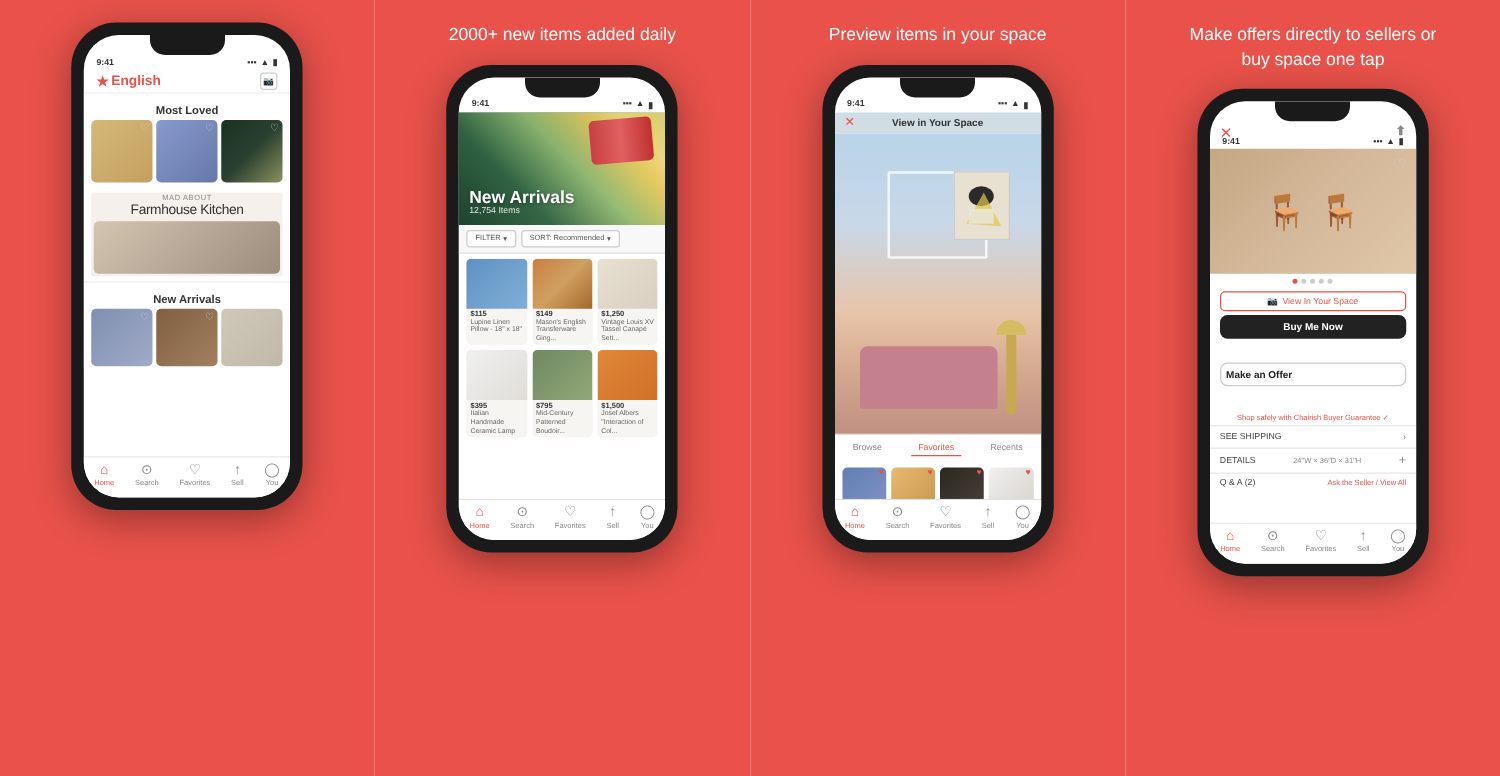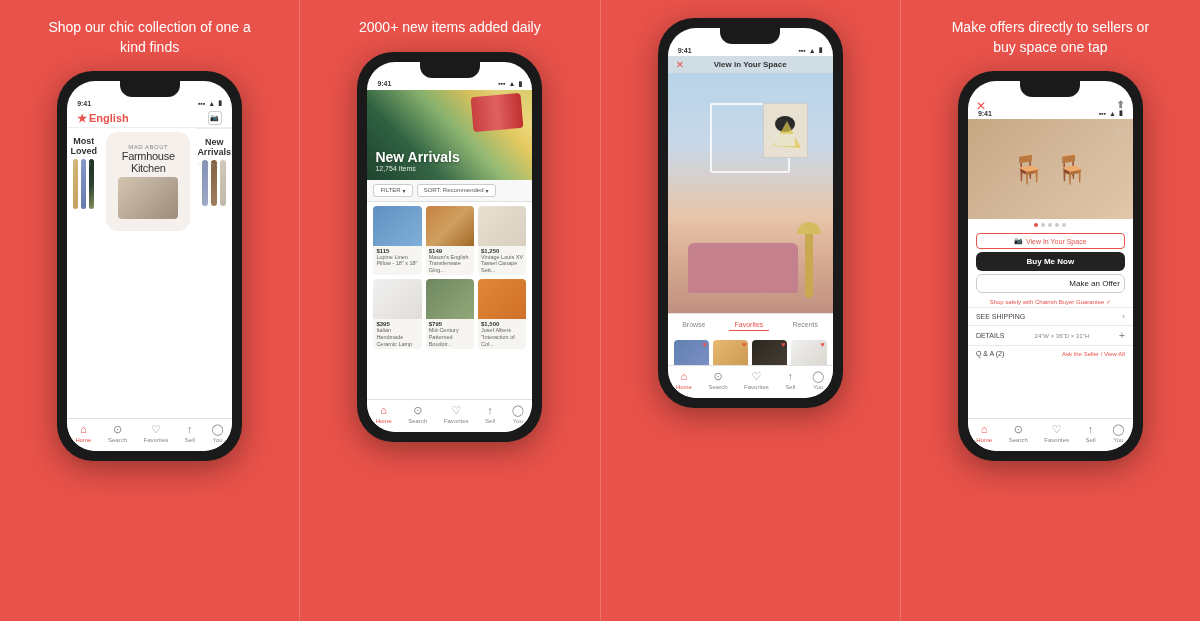--- a/index.html
+++ b/index.html
@@ -139,22 +139,22 @@
       top: 2px;
       right: 3px;
       font-size: 8px;
       color: #ccc;
     }
 
     
     .kitchen-banner {
       margin: 4px 6px;
       background: #f5f0eb;
-      border-radius: 12px;
-      padding: 12px;
+      border-radius: 2px;
+      padding: 2px;
       text-align: center;
     }
 
     .kitchen-banner .mad-about {
       font-size: 6px;
       color: #888;
       letter-spacing: 0.5px;
       text-transform: uppercase;
     }
 
@@ -512,29 +512,29 @@
       border: none;
       border-radius: 6px;
       padding: 5px;
       font-size: 8px;
       font-weight: 600;
       text-align: center;
     }
 
     .offer-btn {
       width: calc(100% - 16px);
-      margin: 3px 8px;
+      margin: 19px 8px;
       background: #fff;
       color: #222;
       border: 1px solid #ccc;
       border-radius: 6px;
       padding: 4px;
       font-size: 8px;
-      font-weight: 400;
-      text-align: right;
+      font-weight: 700;
+      text-align: left;
     }
 
     .guarantee-text {
       text-align: center;
       font-size: 6px;
       color: #888;
       padding: 2px 8px;
     }
 
     .guarantee-text span {
@@ -584,21 +584,21 @@
       height: 35px;
       background: linear-gradient(90deg, #c84040, #e06060, #c03030);
       border-radius: 4px;
       transform: rotate(-5deg);
     }
 
     .screen-content {
       flex: 1;
       overflow: hidden;
       display: flex;
-      flex-direction: row;
+      flex-direction: column;
     }
 
     .s1-content {
       background: #fff;
     }
 
     .most-loved-section {
       padding: 4px 0 2px;
     }
 
@@ -672,21 +672,20 @@
       color: #ccc;
       font-size: 12px;
     }
   </style>
 </head>
 <body>
 
 <div class="container">
 
   <div class="panel">
-    <p class="panel-tagline">Shop our chic collection of one a kind finds</p>
 
     <div class="phone">
       <div class="phone-inner">
         <div class="notch"></div>
 
         <div class="status-bar">
           <span>9:41</span>
           <div class="status-icons">
             <span>▪▪▪</span>
             <span>▲</span>
@@ -868,20 +867,21 @@
           <div class="nav-item">
             <span class="nav-icon">◯</span>
             <span>You</span>
           </div>
         </div>
       </div>
     </div>
   </div>
 
   <div class="panel">
+    <p class="panel-tagline">Preview items in your space</p>
 
     <div class="phone">
       <div class="phone-inner">
         <div class="notch"></div>
 
         <div class="status-bar">
           <span>9:41</span>
           <div class="status-icons">
             <span>▪▪▪</span>
             <span>▲</span>

